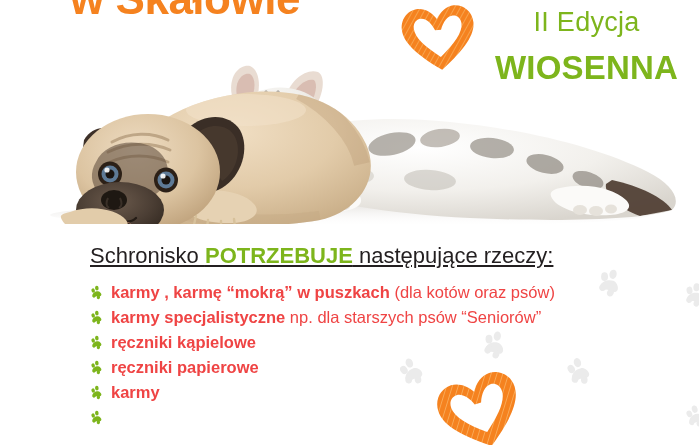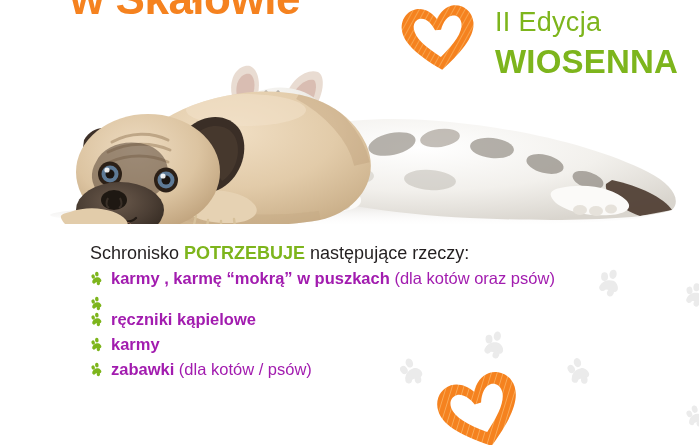--- a/index.html
+++ b/index.html
@@ -38,28 +38,29 @@
     left:495px; top:8px;
     text-align:left;
   }
   #edition-sub {
     font-size:27px;
     font-weight:normal;
     color:#7DB51C;
     line-height:1.05;
     letter-spacing:0.3px;
     white-space:nowrap;
+    text-align:center;
   }
   #edition-main {
     font-size:33px;
     font-weight:bold;
     color:#7DB51C;
     line-height:1.05;
     letter-spacing:0.2px;
-    margin-top:9px;
+    margin-top:15px;
     white-space:nowrap;
   }
 
   
   .heart { position:absolute; }
   #heart-top { left:400px; top:4px; width:78px; height:70px; transform:rotate(-6deg); }
   #heart-bottom { left:437px; top:374px; width:88px; height:78px; transform:rotate(-18deg); }
 
   
   #animals-photo {
@@ -69,44 +70,45 @@
     height:172px;
   }
 
   
   #needs-block {
     position:absolute;
     left:90px; top:240px;
     width:520px;
   }
   #needs-intro {
-    font-size:18px;
+    font-size:22px;
     color:#231F20;
     line-height:1.45;
     white-space:nowrap;
-    margin-bottom:1px;
+    margin-bottom:9px;
+    text-decoration:underline;
   }
   #needs-intro .plain { font-weight:normal; }
   #needs-intro .hl { font-weight:bold; color:#7DB51C; }
 
   .need-row {
     display:flex;
     align-items:baseline;
     line-height:1.45;
     white-space:nowrap;
     margin-top:1px;
   }
   .need-row .paw-bullet {
     flex:0 0 auto;
     width:15px; height:15px;
     margin-right:6px;
     position:relative;
     top:2px;
   }
-  .need-text { font-size:16.5px; color:#a21caf; }
+  .need-text { font-size:16.5px; color:#ef4444; }
   .need-text .b { font-weight:bold; }
   .need-text .n { font-weight:normal; }
 
   
   .deco-paw { position:absolute; opacity:1; }
 </style>
 </head>
 <body>
 
 <div id="poster">
@@ -354,67 +356,81 @@
         <svg width="15" height="15" viewBox="0 0 20 20" xmlns="http://www.w3.org/2000/svg">
           <g fill="#7DB51C">
             <path d="M11.6 8.2c2.1 0 4.6 2.5 4.6 4.6 0 1.8-1.5 2.6-3.4 2.6-1 0-1.9-.4-2.9-.4s-1.9.4-2.9.4c-1.4 0-2.5-.7-2.5-2 0-2.3 2.9-5.2 7.1-5.2z" transform="translate(-1,0)"></path>
             <ellipse cx="4.2" cy="7.4" rx="2.3" ry="2.9" transform="rotate(-18 4.2 7.4)"></ellipse>
             <ellipse cx="9.1" cy="4.1" rx="2.4" ry="3.1" transform="rotate(-6 9.1 4.1)"></ellipse>
             <ellipse cx="5.4" cy="14.2" rx="2.3" ry="2.8" transform="rotate(22 5.4 14.2)"></ellipse>
             <ellipse cx="11.2" cy="16.2" rx="2.2" ry="2.7" transform="rotate(8 11.2 16.2)"></ellipse>
           </g>
         </svg>
       </span>
+      <span class="need-text"><span class="b">karmy specjalistyczne</span><span class="n"> np. dla starszych psów “Seniorów”</span></span>
     </div>
 
     <div class="need-row">
       <span class="paw-bullet">
         <svg width="15" height="15" viewBox="0 0 20 20" xmlns="http://www.w3.org/2000/svg">
           <g fill="#7DB51C">
             <path d="M11.6 8.2c2.1 0 4.6 2.5 4.6 4.6 0 1.8-1.5 2.6-3.4 2.6-1 0-1.9-.4-2.9-.4s-1.9.4-2.9.4c-1.4 0-2.5-.7-2.5-2 0-2.3 2.9-5.2 7.1-5.2z" transform="translate(-1,0)"></path>
             <ellipse cx="4.2" cy="7.4" rx="2.3" ry="2.9" transform="rotate(-18 4.2 7.4)"></ellipse>
             <ellipse cx="9.1" cy="4.1" rx="2.4" ry="3.1" transform="rotate(-6 9.1 4.1)"></ellipse>
             <ellipse cx="5.4" cy="14.2" rx="2.3" ry="2.8" transform="rotate(22 5.4 14.2)"></ellipse>
             <ellipse cx="11.2" cy="16.2" rx="2.2" ry="2.7" transform="rotate(8 11.2 16.2)"></ellipse>
           </g>
         </svg>
       </span>
       <span class="need-text"><span class="b">ręczniki kąpielowe</span><span class="n"></span></span>
     </div>
 
 
-
     <div class="need-row">
       <span class="paw-bullet">
         <svg width="15" height="15" viewBox="0 0 20 20" xmlns="http://www.w3.org/2000/svg">
           <g fill="#7DB51C">
             <path d="M11.6 8.2c2.1 0 4.6 2.5 4.6 4.6 0 1.8-1.5 2.6-3.4 2.6-1 0-1.9-.4-2.9-.4s-1.9.4-2.9.4c-1.4 0-2.5-.7-2.5-2 0-2.3 2.9-5.2 7.1-5.2z" transform="translate(-1,0)"></path>
             <ellipse cx="4.2" cy="7.4" rx="2.3" ry="2.9" transform="rotate(-18 4.2 7.4)"></ellipse>
             <ellipse cx="9.1" cy="4.1" rx="2.4" ry="3.1" transform="rotate(-6 9.1 4.1)"></ellipse>
             <ellipse cx="5.4" cy="14.2" rx="2.3" ry="2.8" transform="rotate(22 5.4 14.2)"></ellipse>
             <ellipse cx="11.2" cy="16.2" rx="2.2" ry="2.7" transform="rotate(8 11.2 16.2)"></ellipse>
           </g>
         </svg>
       </span>
-      <span class="need-text"><span class="b">karmy</span><span class="n"></span></span>
+      <span class="need-text"><span class="b">ręczniki papierowe</span><span class="n"></span></span>
     </div>
 
     <div class="need-row">
       <span class="paw-bullet">
         <svg width="15" height="15" viewBox="0 0 20 20" xmlns="http://www.w3.org/2000/svg">
           <g fill="#7DB51C">
             <path d="M11.6 8.2c2.1 0 4.6 2.5 4.6 4.6 0 1.8-1.5 2.6-3.4 2.6-1 0-1.9-.4-2.9-.4s-1.9.4-2.9.4c-1.4 0-2.5-.7-2.5-2 0-2.3 2.9-5.2 7.1-5.2z" transform="translate(-1,0)"></path>
             <ellipse cx="4.2" cy="7.4" rx="2.3" ry="2.9" transform="rotate(-18 4.2 7.4)"></ellipse>
             <ellipse cx="9.1" cy="4.1" rx="2.4" ry="3.1" transform="rotate(-6 9.1 4.1)"></ellipse>
             <ellipse cx="5.4" cy="14.2" rx="2.3" ry="2.8" transform="rotate(22 5.4 14.2)"></ellipse>
             <ellipse cx="11.2" cy="16.2" rx="2.2" ry="2.7" transform="rotate(8 11.2 16.2)"></ellipse>
           </g>
         </svg>
       </span>
-      <span class="need-text"><span class="b">zabawki</span><span class="n"> (dla kotów / psów)</span></span>
+      <span class="need-text"><span class="b">karmy</span><span class="n"></span></span>
+    </div>
+
+    <div class="need-row">
+      <span class="paw-bullet">
+        <svg width="15" height="15" viewBox="0 0 20 20" xmlns="http://www.w3.org/2000/svg">
+          <g fill="#7DB51C">
+            <path d="M11.6 8.2c2.1 0 4.6 2.5 4.6 4.6 0 1.8-1.5 2.6-3.4 2.6-1 0-1.9-.4-2.9-.4s-1.9.4-2.9.4c-1.4 0-2.5-.7-2.5-2 0-2.3 2.9-5.2 7.1-5.2z" transform="translate(-1,0)"></path>
+            <ellipse cx="4.2" cy="7.4" rx="2.3" ry="2.9" transform="rotate(-18 4.2 7.4)"></ellipse>
+            <ellipse cx="9.1" cy="4.1" rx="2.4" ry="3.1" transform="rotate(-6 9.1 4.1)"></ellipse>
+            <ellipse cx="5.4" cy="14.2" rx="2.3" ry="2.8" transform="rotate(22 5.4 14.2)"></ellipse>
+            <ellipse cx="11.2" cy="16.2" rx="2.2" ry="2.7" transform="rotate(8 11.2 16.2)"></ellipse>
+          </g>
+        </svg>
+      </span>
     </div>
 
   </div>
 
   <div class="deco-paw" style="left:596px; top:268px; transform:rotate(18deg);">
     <svg width="30" height="30" viewBox="0 0 20 20" xmlns="http://www.w3.org/2000/svg">
       <g fill="#EBEBEB">
         <path d="M10.6 8.2c2.1 0 4.6 2.5 4.6 4.6 0 1.8-1.5 2.6-3.4 2.6-1 0-1.9-.4-2.9-.4s-1.9.4-2.9.4c-1.4 0-2.5-.7-2.5-2 0-2.3 2.9-5.2 7.1-5.2z"></path>
         <ellipse cx="4.2" cy="7.4" rx="2.3" ry="2.9" transform="rotate(-18 4.2 7.4)"></ellipse>
         <ellipse cx="9.1" cy="4.1" rx="2.4" ry="3.1" transform="rotate(-6 9.1 4.1)"></ellipse>

